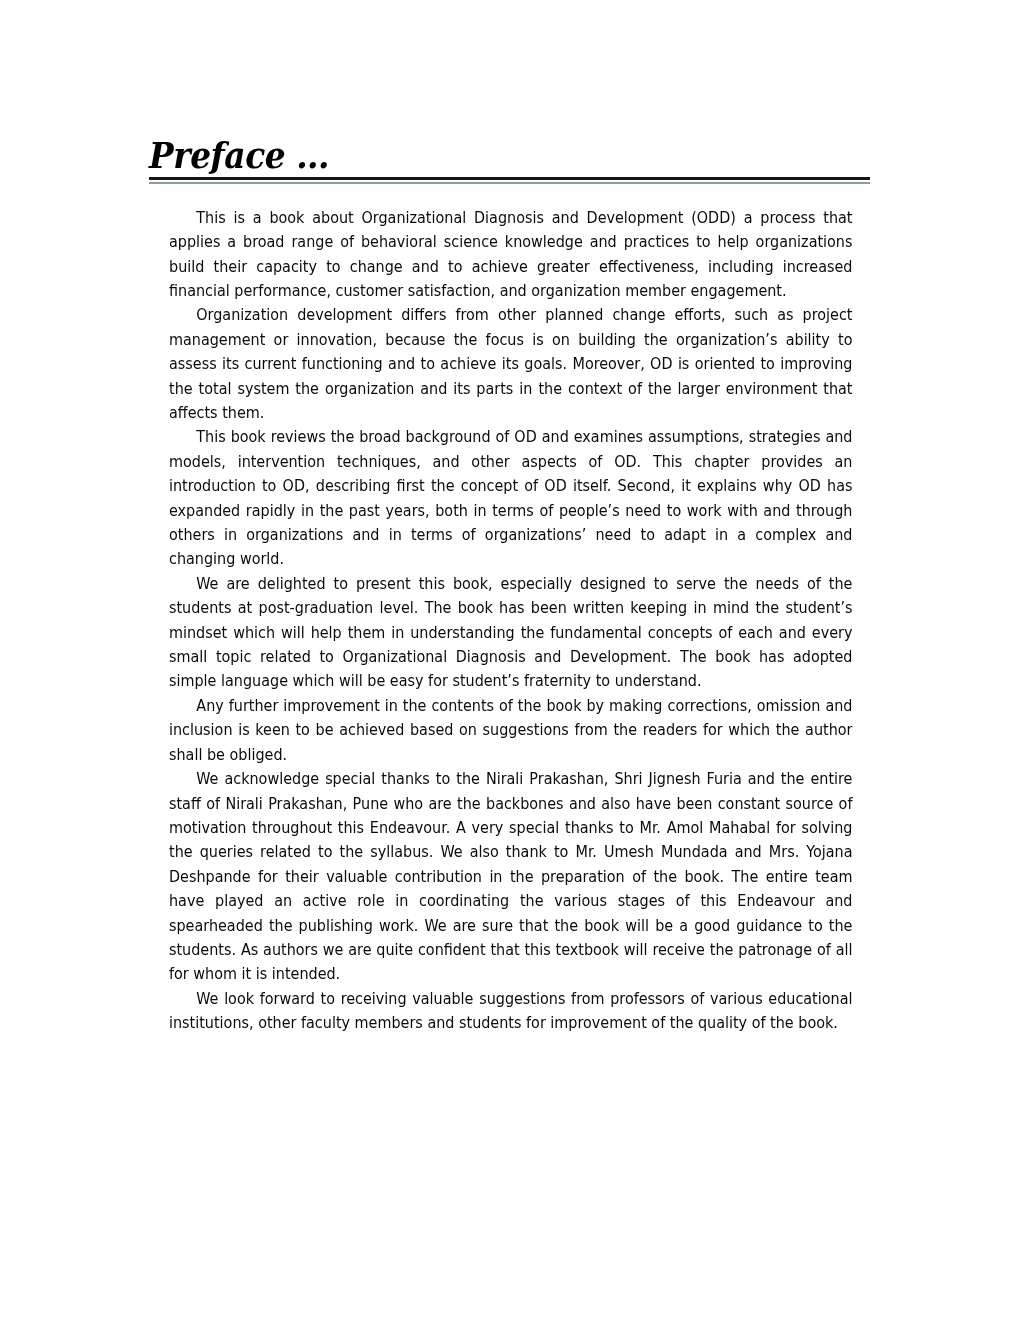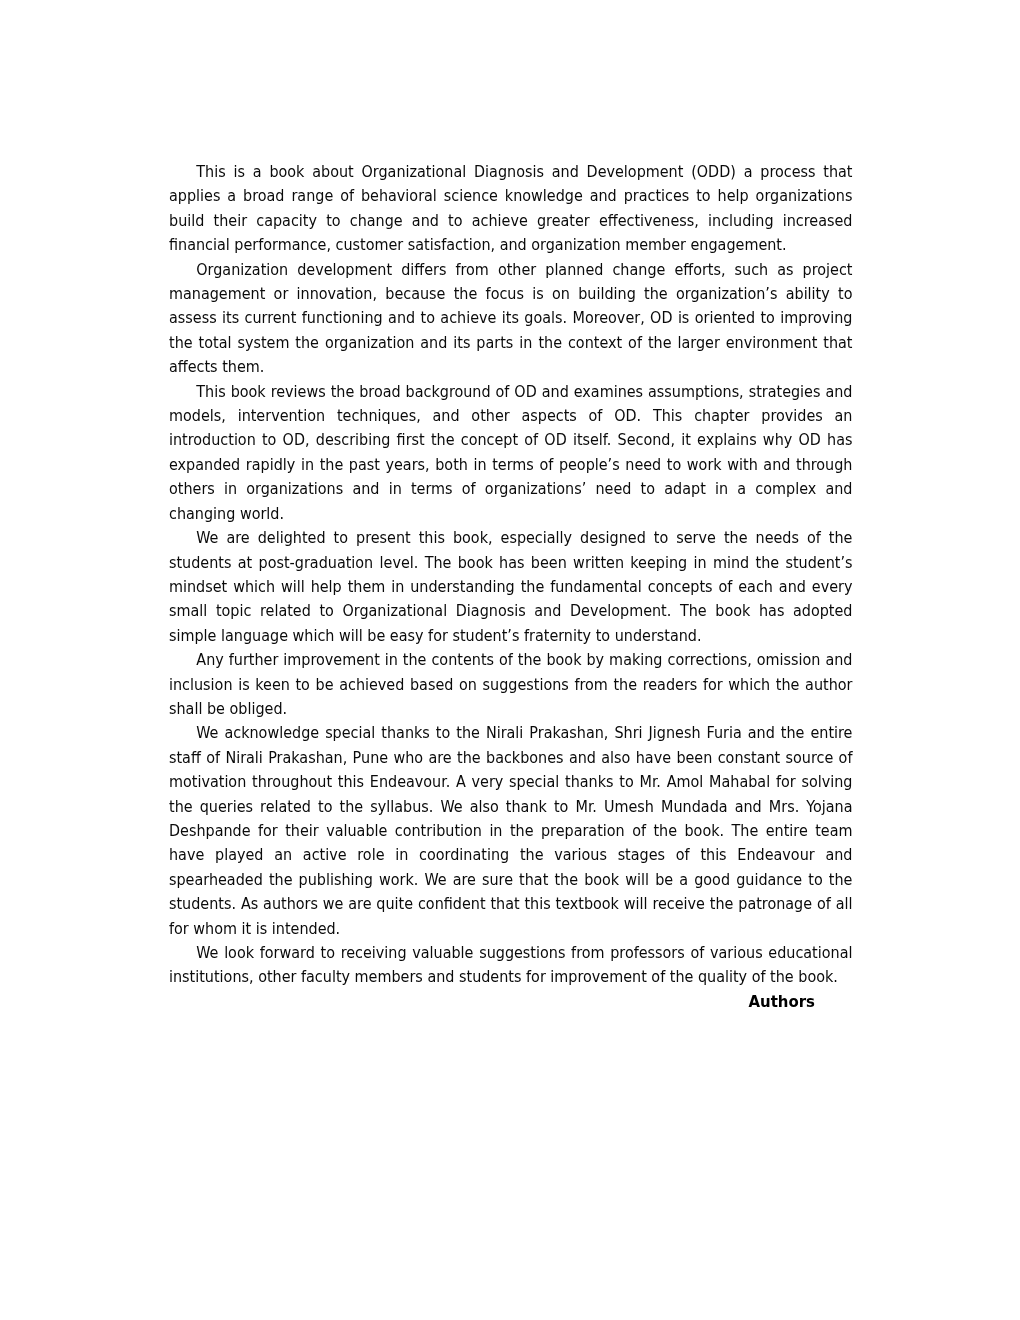--- a/index.html
+++ b/index.html
@@ -95,27 +95,30 @@
     padding-right: 55px;
   }
 </style>
 </head>
 <body>
 
 <div class="page">
 
   <div class="content">
 
+    <div class="heading-block">
+      <h1 class="heading-title">Preface ...</h1>
+      <div class="heading-rule"></div>
+    </div>
 
     <div class="body-text">
       <p class="para">This is a book about Organizational Diagnosis and Development (ODD) a process that applies a broad range of behavioral science knowledge and practices to help organizations build their capacity to change and to achieve greater effectiveness, including increased financial performance, customer satisfaction, and organization member engagement.</p>
       <p class="para">Organization development differs from other planned change efforts, such as project management or innovation, because the focus is on building the organization’s ability to assess its current functioning and to achieve its goals. Moreover, OD is oriented to improving the total system the organization and its parts in the context of the larger environment that affects them.</p>
       <p class="para">This book reviews the broad background of OD and examines assumptions, strategies and models, intervention techniques, and other aspects of OD. This chapter provides an introduction to OD, describing first the concept of OD itself. Second, it explains why OD has expanded rapidly in the past years, both in terms of people’s need to work with and through others in organizations and in terms of organizations’ need to adapt in a complex and changing world.</p>
       <p class="para">We are delighted to present this book, especially designed to serve the needs of the students at post-graduation level. The book has been written keeping in mind the student’s mindset which will help them in understanding the fundamental concepts of each and every small topic related to Organizational Diagnosis and Development. The book has adopted simple language which will be easy for student’s fraternity to understand.</p>
       <p class="para">Any further improvement in the contents of the book by making corrections, omission and inclusion is keen to be achieved based on suggestions from the readers for which the author shall be obliged.</p>
       <p class="para">We acknowledge special thanks to the Nirali Prakashan, Shri Jignesh Furia and the entire staff of Nirali Prakashan, Pune who are the backbones and also have been constant source of motivation throughout this Endeavour. A very special thanks to Mr. Amol Mahabal for solving the queries related to the syllabus. We also thank to Mr. Umesh Mundada and Mrs. Yojana Deshpande for their valuable contribution in the preparation of the book. The entire team have played an active role in coordinating the various stages of this Endeavour and spearheaded the publishing work. We are sure that the book will be a good guidance to the students. As authors we are quite confident that this textbook will receive the patronage of all for whom it is intended.</p>
       <p class="para">We look forward to receiving valuable suggestions from professors of various educational institutions, other faculty members and students for improvement of the quality of the book.</p>
-      <p class="signature">Authors</p>
     </div>
 
   </div>
 
 </div>
 
 </body></html>

